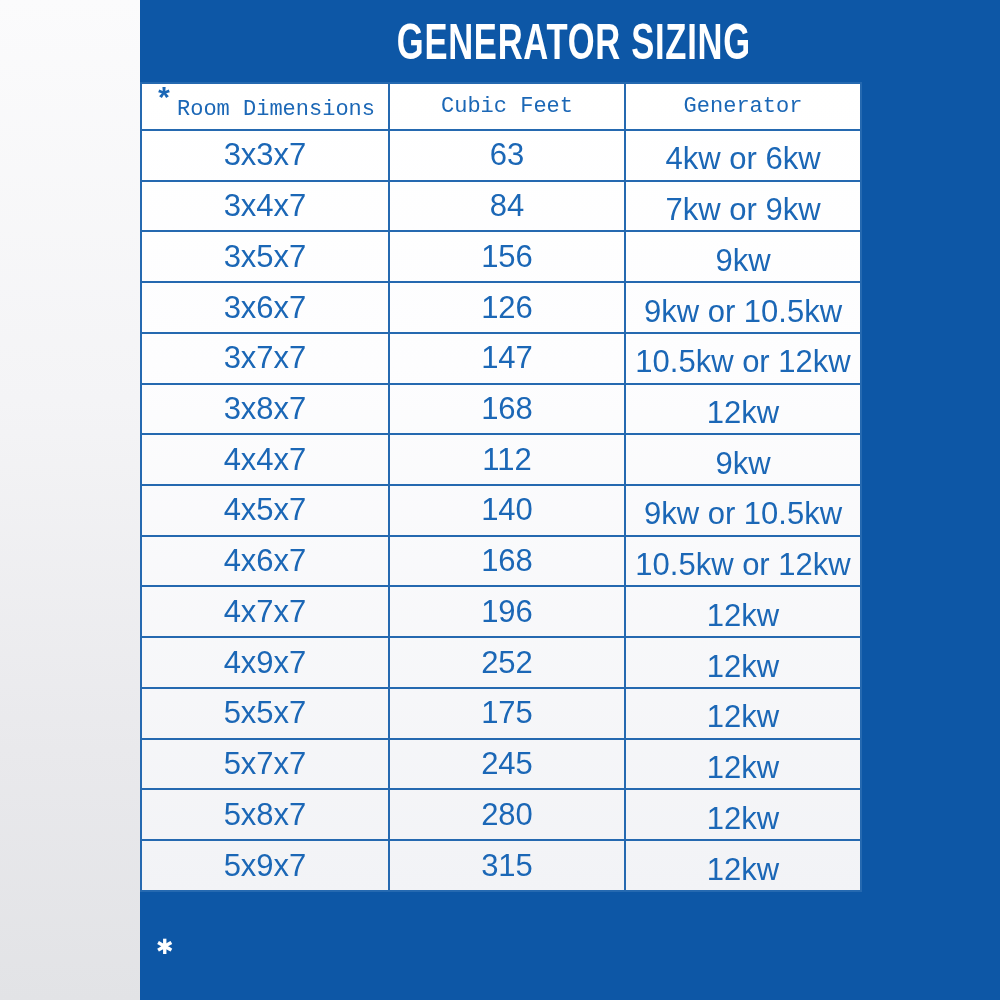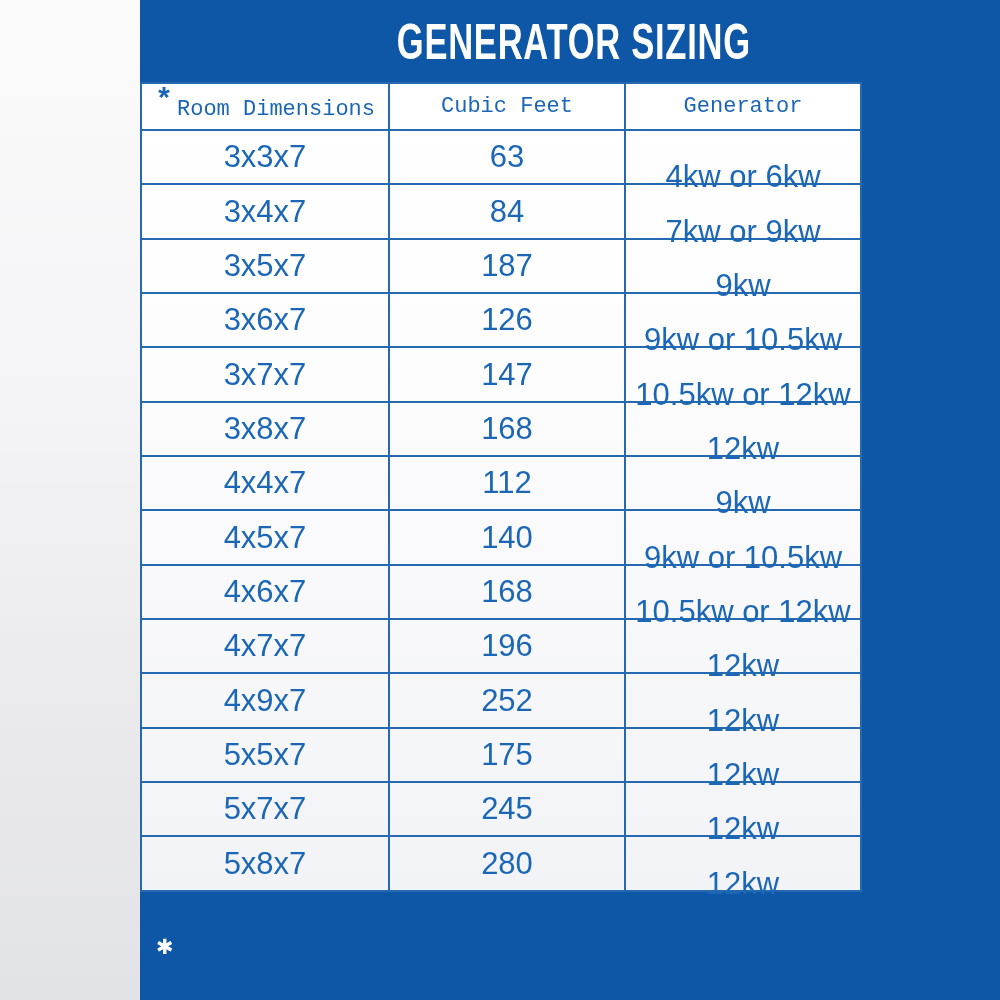--- a/index.html
+++ b/index.html
@@ -67,21 +67,21 @@
     position: relative;
     top: -6px;
     margin-right: 4px;
   }
   table.sizing td {
     color: #1b67b6;
     font-size: 31px;
   }
   td.gen span {
     position: relative;
-    top: 20px;
+    top: 4px;
     display: inline-block;
   }
   .footer-band {
     flex: 1;
     color: #ffffff;
     font-size: 23px;
     display: flex;
     align-items: center;
     padding-left: 16px;
     box-sizing: border-box;
@@ -121,21 +121,21 @@
         <td>63</td>
         <td class="gen"><span>4kw or 6kw</span></td>
       </tr>
       <tr>
         <td>3x4x7</td>
         <td>84</td>
         <td class="gen"><span>7kw or 9kw</span></td>
       </tr>
       <tr>
         <td>3x5x7</td>
-        <td>187</td>
+        <td>156</td>
         <td class="gen"><span>9kw</span></td>
       </tr>
       <tr>
         <td>3x6x7</td>
         <td>126</td>
         <td class="gen"><span>9kw or 10.5kw</span></td>
       </tr>
       <tr>
         <td>3x7x7</td>
         <td>147</td>
@@ -179,20 +179,25 @@
       <tr>
         <td>5x7x7</td>
         <td>245</td>
         <td class="gen"><span>12kw</span></td>
       </tr>
       <tr>
         <td>5x8x7</td>
         <td>280</td>
         <td class="gen"><span>12kw</span></td>
       </tr>
+      <tr>
+        <td>5x9x7</td>
+        <td>315</td>
+        <td class="gen"><span>12kw</span></td>
+      </tr>
     </tbody>
   </table>
 
   <div class="footer-band">
     <span class="foot-asterisk">✱</span>
   </div>
 
 </div>
 
 </body></html>

